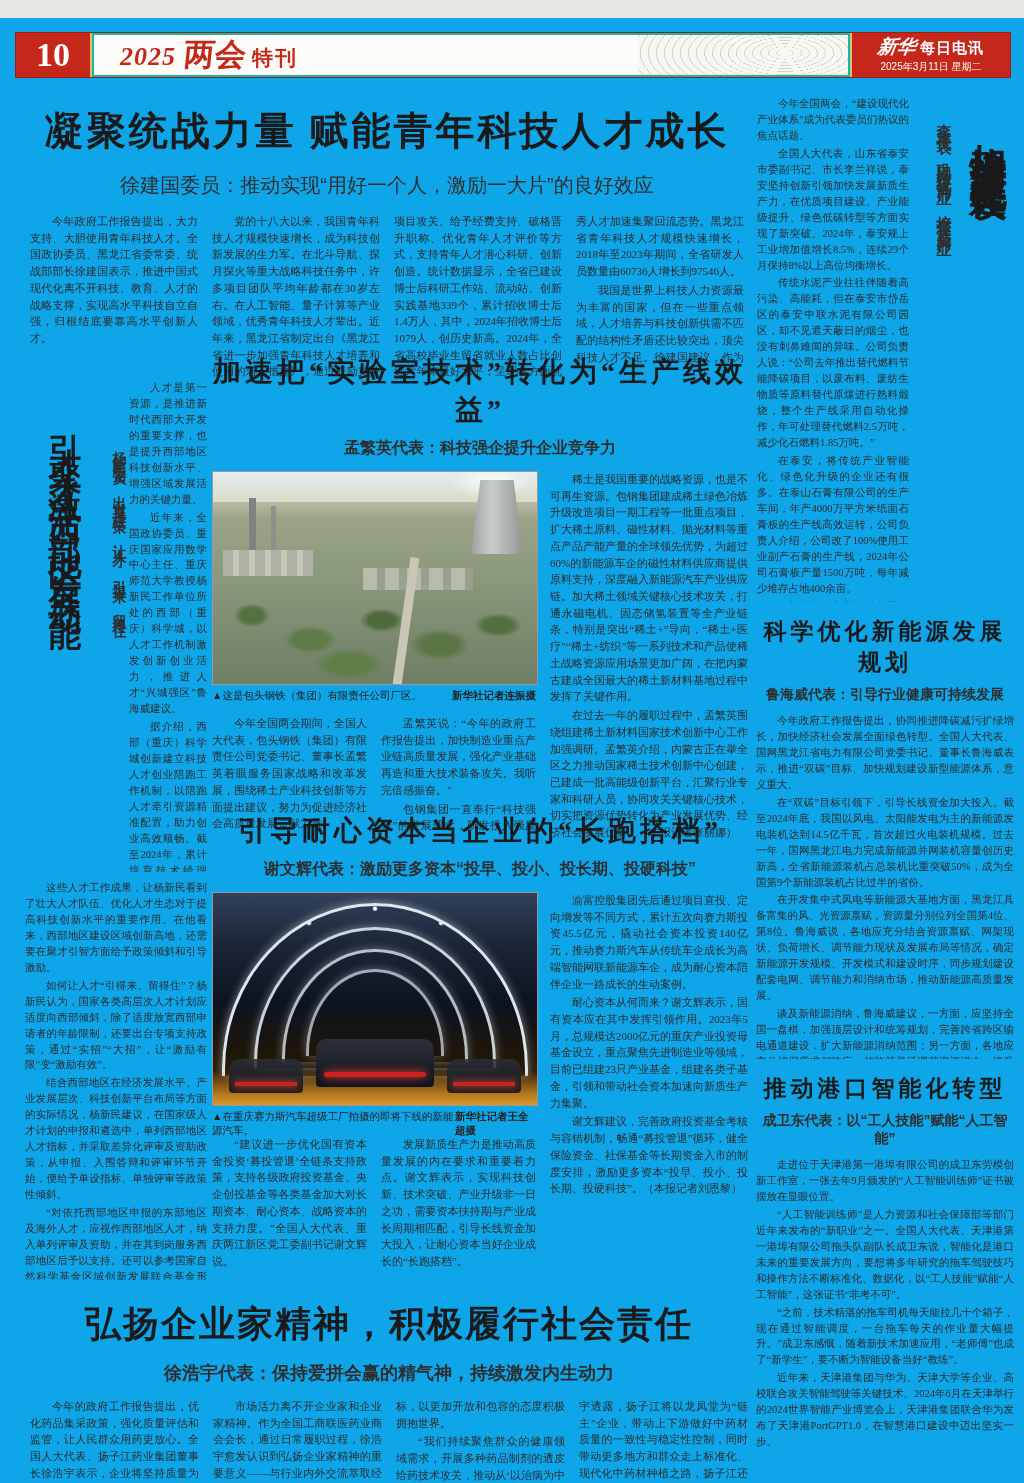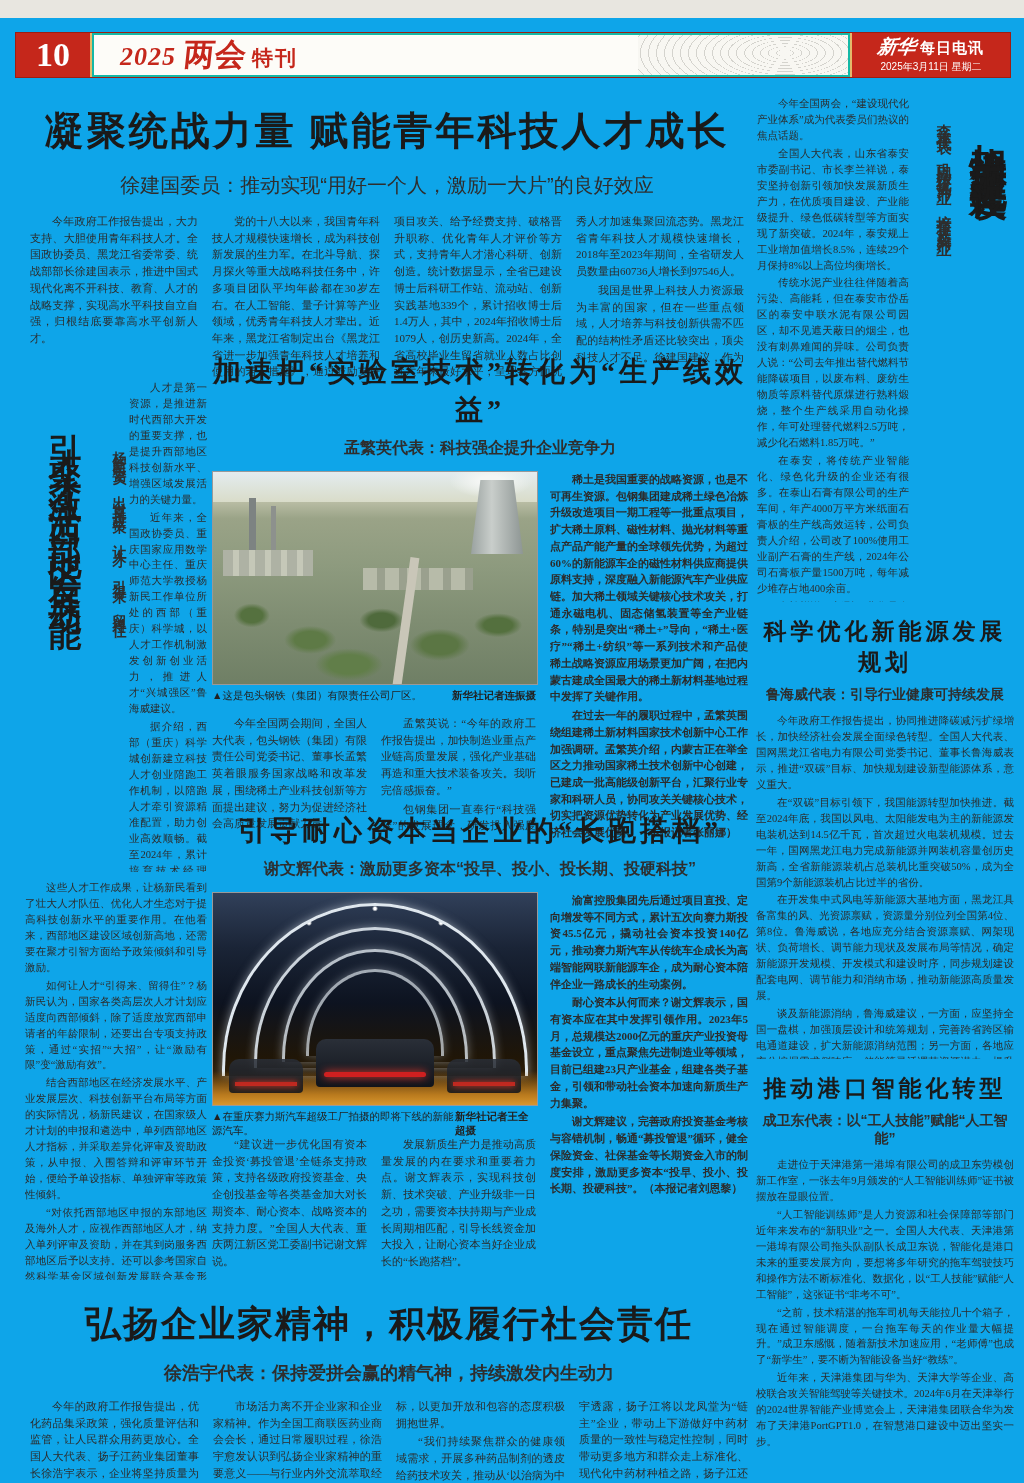--- a/index.html
+++ b/index.html
@@ -50,21 +50,21 @@
   #west-top .vbyline{font-size:14px;width:42px;letter-spacing:5px;padding-top:60px;}
   #west-top .btxt{flex:1;font-size:10.5px;overflow:hidden;}
   #west-bottom{margin-top:8px;height:400px;overflow:hidden;font-size:10.5px;}
 
   
   .mid-article{position:absolute;left:212px;width:536px;}
   .mid-article .headline{font-size:28px;letter-spacing:4px;}
   .mid-article .subhead{font-size:16px;margin-top:9px;text-align:center;}
   .mid-body{position:relative;margin-top:12px;}
   .photo{position:absolute;left:0;top:0;width:324px;height:212px;overflow:hidden;border:1px solid #999;}
-  .rightcol{position:absolute;left:338px;top:0;width:198px;overflow:hidden;font-weight:bold;}
+  .rightcol{position:absolute;left:338px;top:0;width:198px;overflow:hidden;}
   .photocaption{position:absolute;left:0;top:218px;width:324px;}
   .bottomblock{position:absolute;left:0;top:244px;width:324px;overflow:hidden;}
   #article-lab{top:335px;height:436px;}
   #article-lab .mid-body{height:380px;}
   #article-lab .rightcol{height:372px;}
   #article-lab .bottomblock{height:128px;}
   #article-capital{top:794px;height:476px;}
   #article-capital .mid-body{height:408px;}
   #article-capital .rightcol{height:400px;}
   #article-capital .bottomblock{height:156px;}
@@ -263,21 +263,21 @@
       </div>
       <div class="vbyline">李兰祥代表：巩固传统优势产业，培育壮大新兴产业</div>
       <div class="vheadline">加快推进新型工业化建设</div>
     </div>
 
     <div id="sb-energy" class="sb-article">
       <div class="headline">科学优化新能源发展规划</div>
       <div class="subhead">鲁海威代表：引导行业健康可持续发展</div>
       <div class="btxt">
         <p>今年政府工作报告提出，协同推进降碳减污扩绿增长，加快经济社会发展全面绿色转型。全国人大代表、国网黑龙江省电力有限公司党委书记、董事长鲁海威表示，推进“双碳”目标、加快规划建设新型能源体系，意义重大。</p>
-        <p>在“双碳”目标引领下，我国能源转型加快推进。截至2024年底，我国以风电、太阳能发电为主的新能源发电装机达到14.5亿千瓦，首次超过火电装机规模。过去一年，国网黑龙江电力完成新能源并网装机容量创历史新高，全省新能源装机占总装机比重突破50%，成为全国第9个新能源装机占比过半的省份。</p>
+        <p>在“双碳”目标引领下，引导长线资金加大投入。截至2024年底，我国以风电、太阳能发电为主的新能源发电装机达到14.5亿千瓦，首次超过火电装机规模。过去一年，国网黑龙江电力完成新能源并网装机容量创历史新高，全省新能源装机占总装机比重突破50%，成为全国第9个新能源装机占比过半的省份。</p>
         <p>在开发集中式风电等新能源大基地方面，黑龙江具备富集的风、光资源禀赋，资源量分别位列全国第4位、第8位。鲁海威说，各地应充分结合资源禀赋、网架现状、负荷增长、调节能力现状及发展布局等情况，确定新能源开发规模、开发模式和建设时序，同步规划建设配套电网、调节能力和消纳市场，推动新能源高质量发展。</p>
         <p>谈及新能源消纳，鲁海威建议，一方面，应坚持全国一盘棋，加强顶层设计和统筹规划，完善跨省跨区输电通道建设，扩大新能源消纳范围；另一方面，各地应充分挖掘需求侧响应、储能等灵活调节资源潜力，提升系统调节能力，促进新能源高效利用和电力可靠供应。</p>
 
       </div>
     </div>
 
     <div id="sb-port" class="sb-article">
       <div class="headline">推动港口智能化转型</div>
       <div class="subhead">成卫东代表：以“工人技能”赋能“人工智能”</div>
       <div class="btxt">

